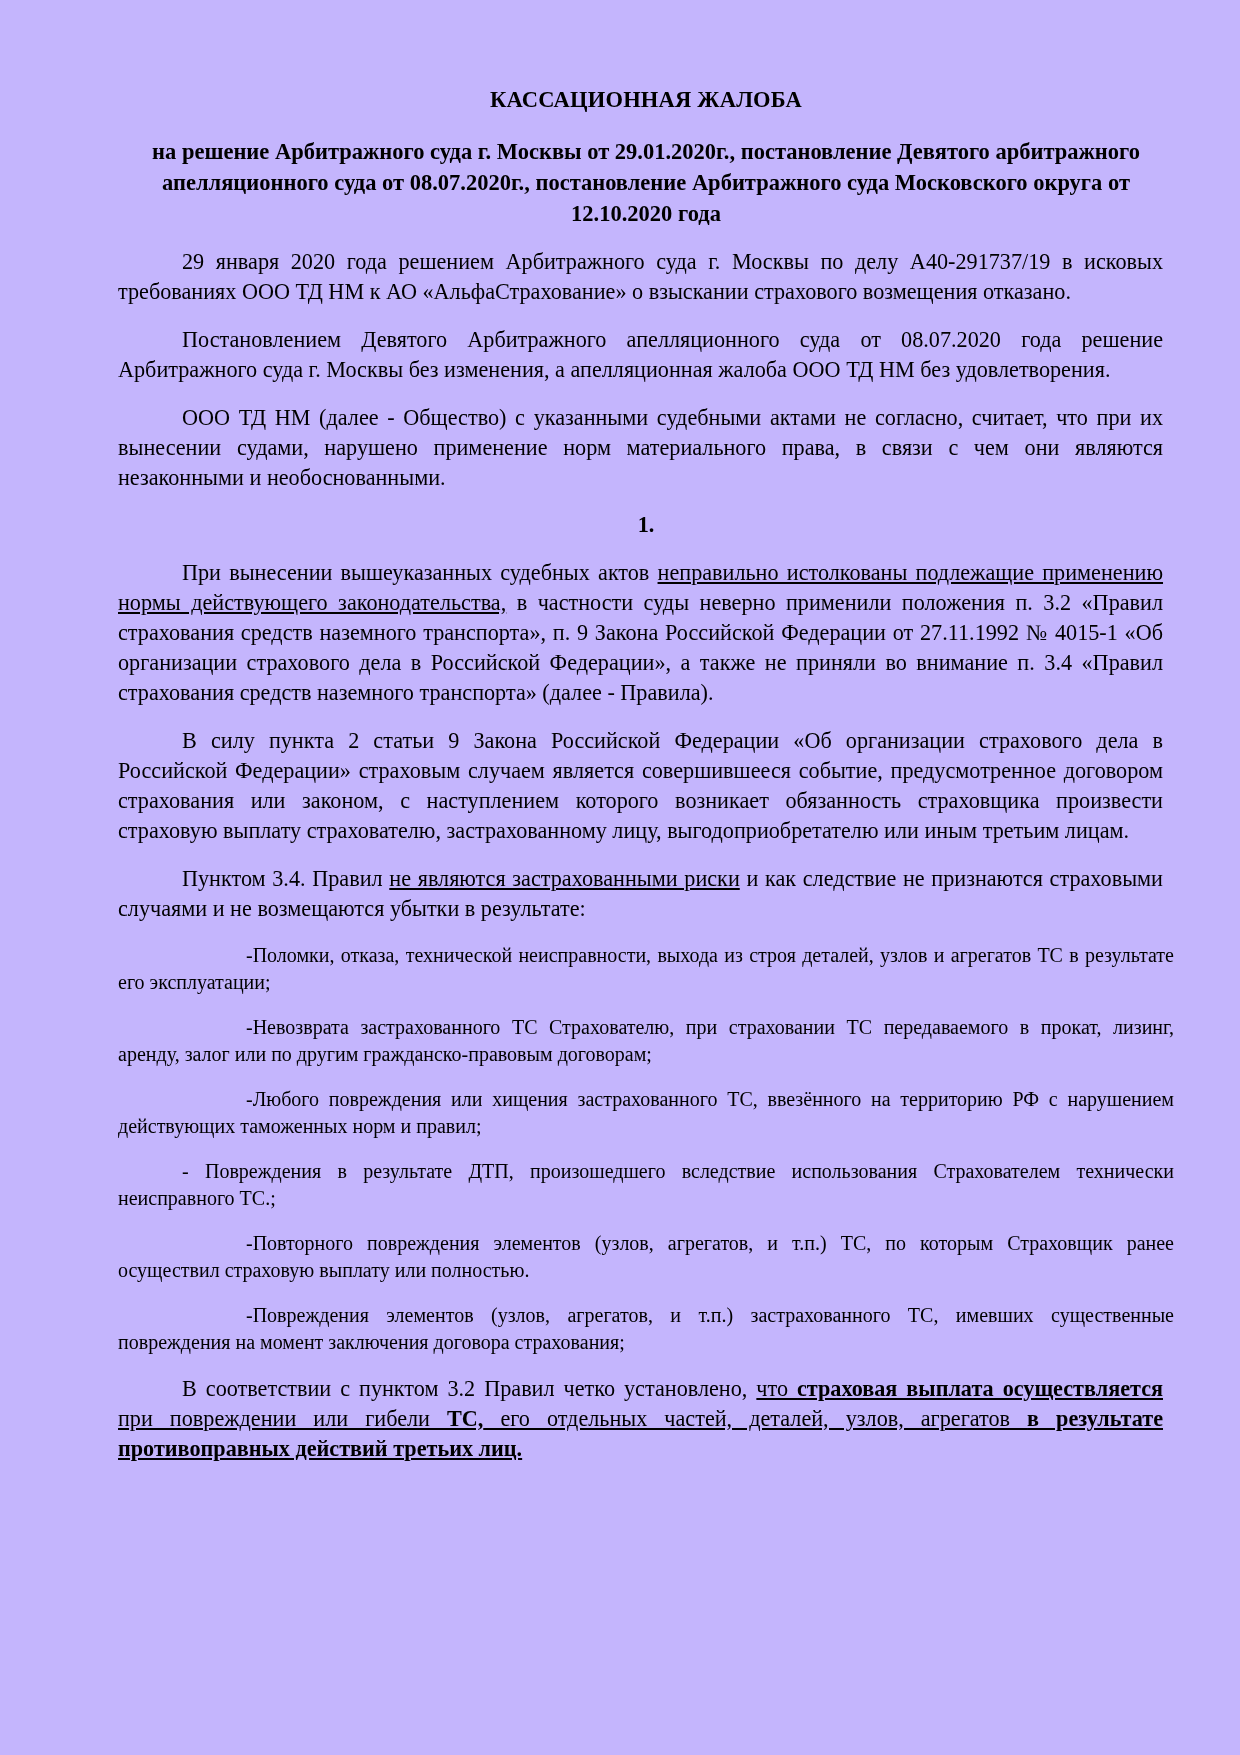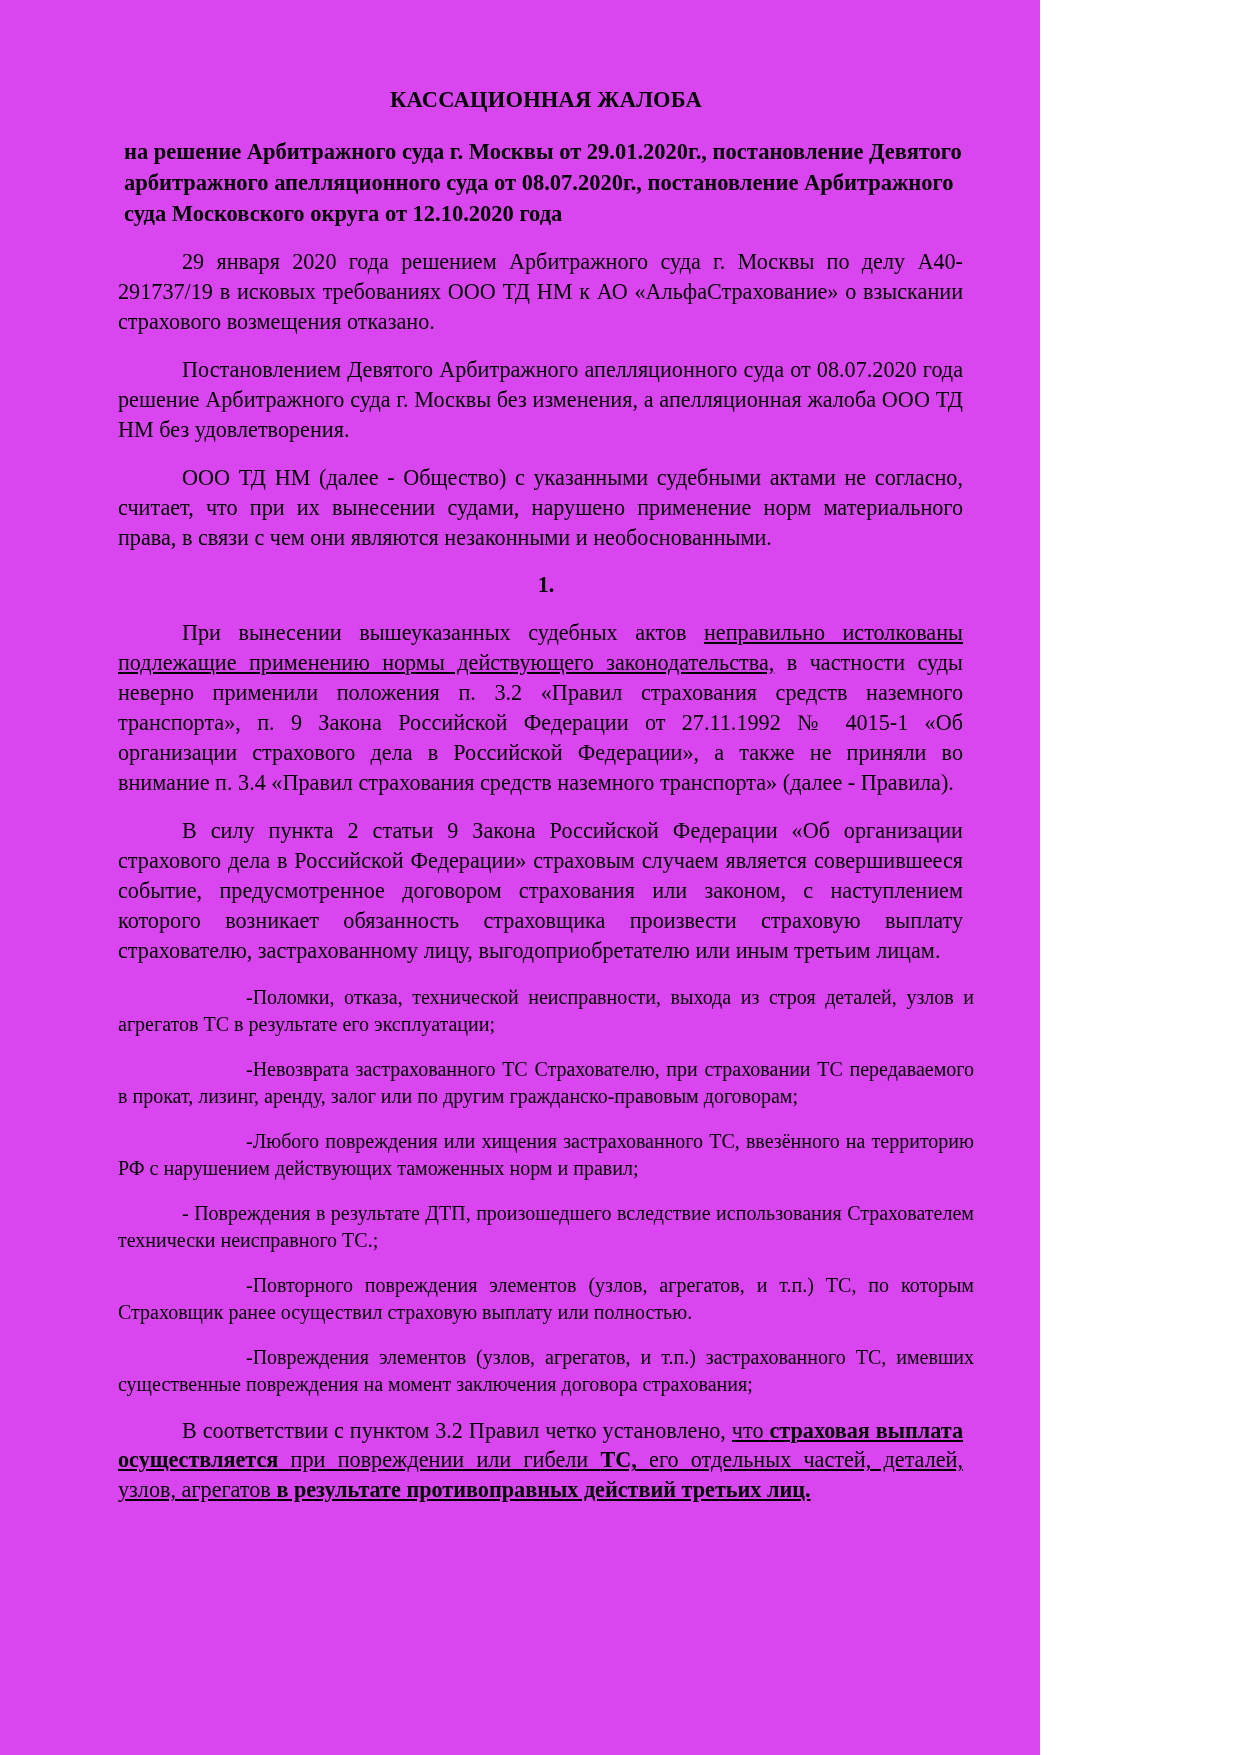--- a/index.html
+++ b/index.html
@@ -10,35 +10,35 @@
   }
   body {
     width: 1240px;
     height: 1755px;
     font-family: "Liberation Serif", "DejaVu Serif", serif;
     color: #000000;
     -webkit-font-smoothing: antialiased;
   }
   .page {
     box-sizing: border-box;
-    width: 1040px;
+    width: 1240px;
     min-height: 1755px;
     padding: 72px 66px 40px 118px;
-    background: #d946ef;
+    background: #c4b5fd;
   }
   .doc-title {
     text-align: center;
     font-weight: bold;
     font-size: 22.5px;
     letter-spacing: 0.2px;
     margin: 14px 0 22px 0;
     line-height: 1.25;
   }
   .doc-subtitle {
-    text-align: left;
+    text-align: center;
     font-weight: bold;
     font-size: 22.5px;
     line-height: 1.38;
     margin: 0 0 18px 0;
     padding: 0 6px;
   }
   p.para {
     font-size: 22.2px;
     line-height: 1.35;
     text-align: justify;
@@ -87,20 +87,21 @@
 
 
   <p class="para">ООО ТД НМ (далее - Общество) с указанными судебными актами не согласно, считает, что при их вынесении судами, нарушено применение норм материального права, в связи с чем они являются незаконными и необоснованными.</p>
 
   <div class="section-number">1.</div>
 
   <p class="para"><span>При вынесении вышеуказанных судебных актов </span><span class="u">неправильно истолкованы подлежащие применению нормы действующего законодательства,</span><span> в частности суды неверно применили положения п. 3.2 «Правил страхования средств наземного транспорта», п. 9 Закона Российской Федерации от 27.11.1992 № 4015-1 «Об организации страхового дела в Российской Федерации», а также не приняли во внимание п. 3.4 «Правил страхования средств наземного транспорта» (далее - Правила).</span></p>
 
   <p class="para">В силу пункта 2 статьи 9 Закона Российской Федерации «Об организации страхового дела в Российской Федерации» страховым случаем является совершившееся событие, предусмотренное договором страхования или законом, с наступлением которого возникает обязанность страховщика произвести страховую выплату страхователю, застрахованному лицу, выгодоприобретателю или иным третьим лицам.</p>
 
+  <p class="para"><span>Пунктом 3.4. Правил </span><span class="u">не являются застрахованными риски</span><span> и как следствие не признаются страховыми случаями и не возмещаются убытки в результате:</span></p>
 
   <p class="bullet"><span class="dash-marker">-</span><span>Поломки, отказа, технической неисправности, выхода из строя деталей, узлов и агрегатов ТС в результате его эксплуатации;</span></p>
 
   <p class="bullet"><span class="dash-marker">-</span><span>Невозврата застрахованного ТС Страхователю, при страховании ТС передаваемого в прокат, лизинг, аренду, залог или по другим гражданско-правовым договорам;</span></p>
 
   <p class="bullet"><span class="dash-marker">-</span><span>Любого повреждения или хищения застрахованного ТС, ввезённого на территорию РФ с нарушением действующих таможенных норм и правил;</span></p>
 
   <p class="bullet"><span>-</span><span> </span><span>Повреждения в результате ДТП, произошедшего вследствие использования Страхователем технически неисправного ТС.;</span></p>
 
 

